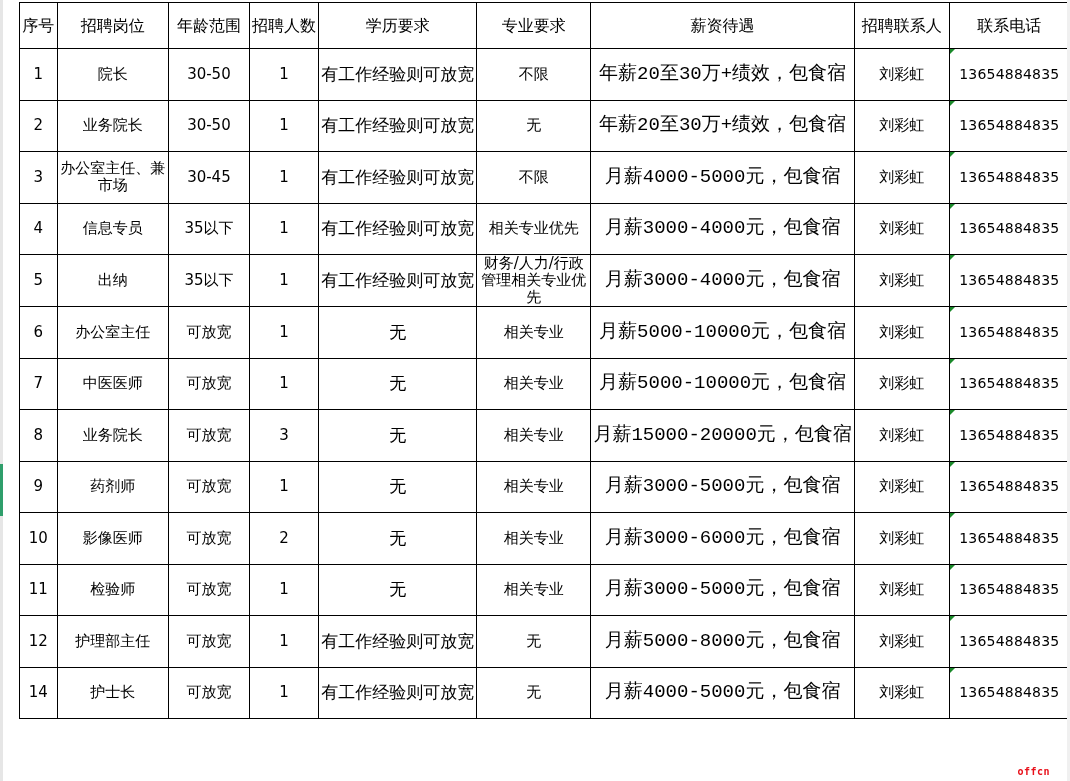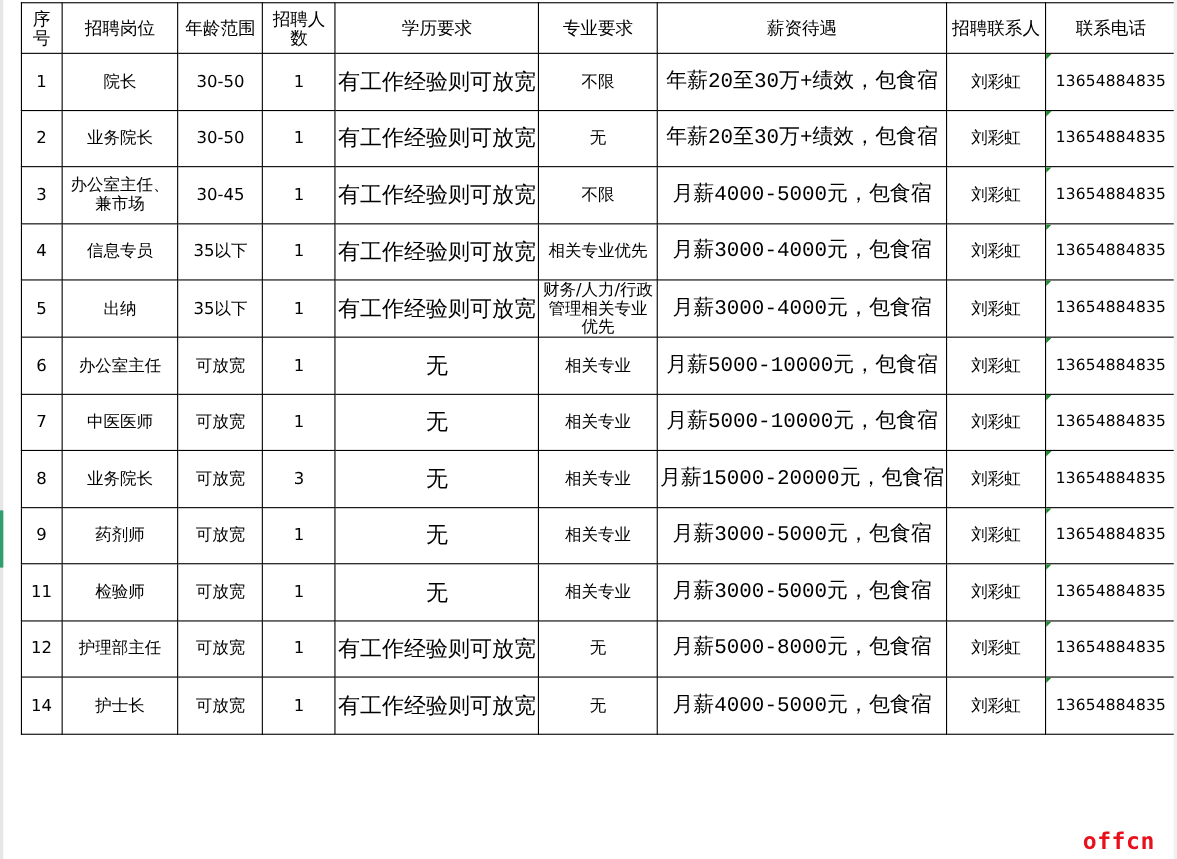--- a/index.html
+++ b/index.html
@@ -10,24 +10,24 @@
     table { position: absolute; left: 19px; top: 2px; border-collapse: collapse; table-layout: fixed; }
     td, th { border: 1.5px solid #000; text-align: center; vertical-align: middle;
              font-size: 15px; font-weight: normal; padding: 0 2px; line-height: 17px;
              overflow: hidden; white-space: normal; }
     th { height: 45px; font-size: 16px; }
     td { height: 50.5px; }
     td.phone { position: relative; font-size: 14px; letter-spacing: 0.2px; }
     td.phone .corner { position: absolute; left: 0; top: 0; width: 0; height: 0;
                        border-top: 5px solid #1a8a2a; border-right: 5px solid transparent; }
     td.salary { white-space: nowrap; font-size: 19px; font-family: Liberation Mono, monospace; }
-    td.edu { white-space: nowrap; font-size: 20px; }
+    td.edu { white-space: nowrap; font-size: 17px; }
     .rightstrip { position: absolute; right: 0; top: 0; width: 3px; height: 781px; background: #f0f0f0; }
     .watermark { position: absolute; right: 20px; bottom: 4px; color: #e8101a; font-weight: bold;
-                 font-family: "DejaVu Sans Mono", "Liberation Mono", monospace; font-size: 21px; letter-spacing: 0.5px; }
+                 font-family: "DejaVu Sans Mono", "Liberation Mono", monospace; font-size: 10px; letter-spacing: 0.5px; }
   </style>
 </head>
 <body>
 
 <div class="leftstrip"></div>
 <div class="sel-mark"></div>
 
 <table>
   <colgroup>
     <col style="width:40px">
@@ -147,20 +147,31 @@
         <td>药剂师</td>
         <td>可放宽</td>
         <td>1</td>
         <td class="edu">无</td>
         <td>相关专业</td>
         <td class="salary">月薪3000-5000元，包食宿</td>
         <td>刘彩虹</td>
         <td class="phone"><span class="corner"></span><span>13654884835</span></td>
       </tr>
       <tr>
+        <td>10</td>
+        <td>影像医师</td>
+        <td>可放宽</td>
+        <td>2</td>
+        <td class="edu">无</td>
+        <td>相关专业</td>
+        <td class="salary">月薪3000-6000元，包食宿</td>
+        <td>刘彩虹</td>
+        <td class="phone"><span class="corner"></span><span>13654884835</span></td>
+      </tr>
+      <tr>
         <td>11</td>
         <td>检验师</td>
         <td>可放宽</td>
         <td>1</td>
         <td class="edu">无</td>
         <td>相关专业</td>
         <td class="salary">月薪3000-5000元，包食宿</td>
         <td>刘彩虹</td>
         <td class="phone"><span class="corner"></span><span>13654884835</span></td>
       </tr>

